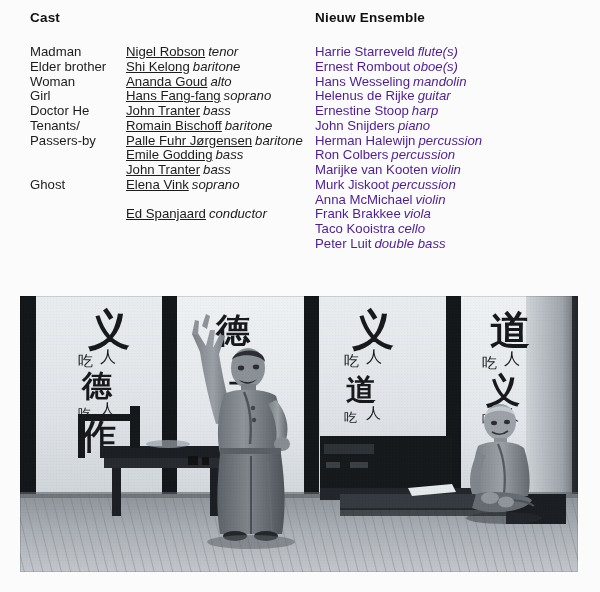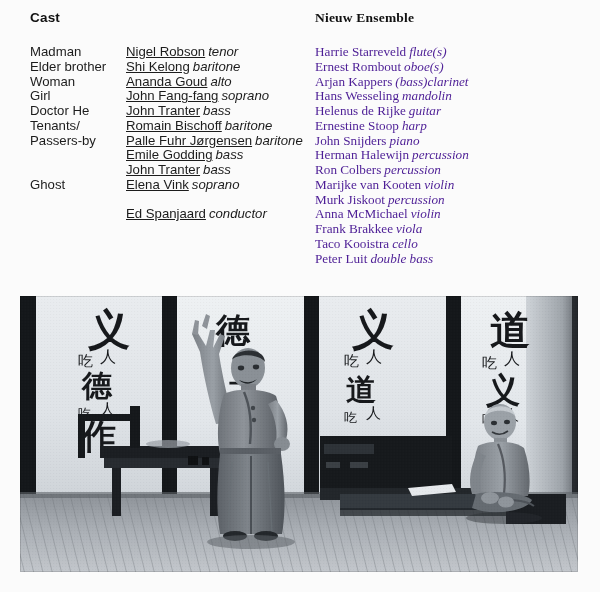--- a/index.html
+++ b/index.html
@@ -32,21 +32,20 @@
     position: absolute;
     left: 30px;
     top: 10px;
     width: 280px;
   }
   .col-ensemble {
     position: absolute;
     left: 315px;
     top: 10px;
     width: 280px;
-    font-family: Liberation Serif, serif;
   }
   .col-head {
     font-size: 13.5px;
     font-weight: bold;
     letter-spacing: 0.2px;
     line-height: 16px;
     margin: 0 0 19px 0;
     color: #111;
   }
   .cast-row {
@@ -116,21 +115,21 @@
       <span class="cast-row">
         <span class="cast-role">Madman</span><span class="cast-name">Nigel Robson</span><span class="voice">tenor</span>
       </span>
       <span class="cast-row">
         <span class="cast-role">Elder brother</span><span class="cast-name">Shi Kelong</span><span class="voice">baritone</span>
       </span>
       <span class="cast-row">
         <span class="cast-role">Woman</span><span class="cast-name">Ananda Goud</span><span class="voice">alto</span>
       </span>
       <span class="cast-row">
-        <span class="cast-role">Girl</span><span class="cast-name">John Fang-fang</span><span class="voice">soprano</span>
+        <span class="cast-role">Girl</span><span class="cast-name">Hans Fang-fang</span><span class="voice">soprano</span>
       </span>
       <span class="cast-row">
         <span class="cast-role">Doctor He</span><span class="cast-name">John Tranter</span><span class="voice">bass</span>
       </span>
       <span class="cast-row">
         <span class="cast-role">Tenants/</span><span class="cast-name">Romain Bischoff</span><span class="voice">baritone</span>
       </span>
       <span class="cast-row">
         <span class="cast-role">Passers-by</span><span class="cast-name">Palle Fuhr Jørgensen</span><span class="voice">baritone</span>
       </span>
@@ -150,23 +149,20 @@
     </div>
 
     <div class="col-ensemble">
       <div class="col-head">Nieuw Ensemble</div>
 
       <span class="ens-row">
         <span>Harrie Starreveld</span><span class="instrument">flute(s)</span>
       </span>
       <span class="ens-row">
         <span>Ernest Rombout</span><span class="instrument">oboe(s)</span>
-      </span>
-      <span class="ens-row">
-        <span>Arjan Kappers</span><span class="instrument">(bass)clarinet</span>
       </span>
       <span class="ens-row">
         <span>Hans Wesseling</span><span class="instrument">mandolin</span>
       </span>
       <span class="ens-row">
         <span>Helenus de Rijke</span><span class="instrument">guitar</span>
       </span>
       <span class="ens-row">
         <span>Ernestine Stoop</span><span class="instrument">harp</span>
       </span>

